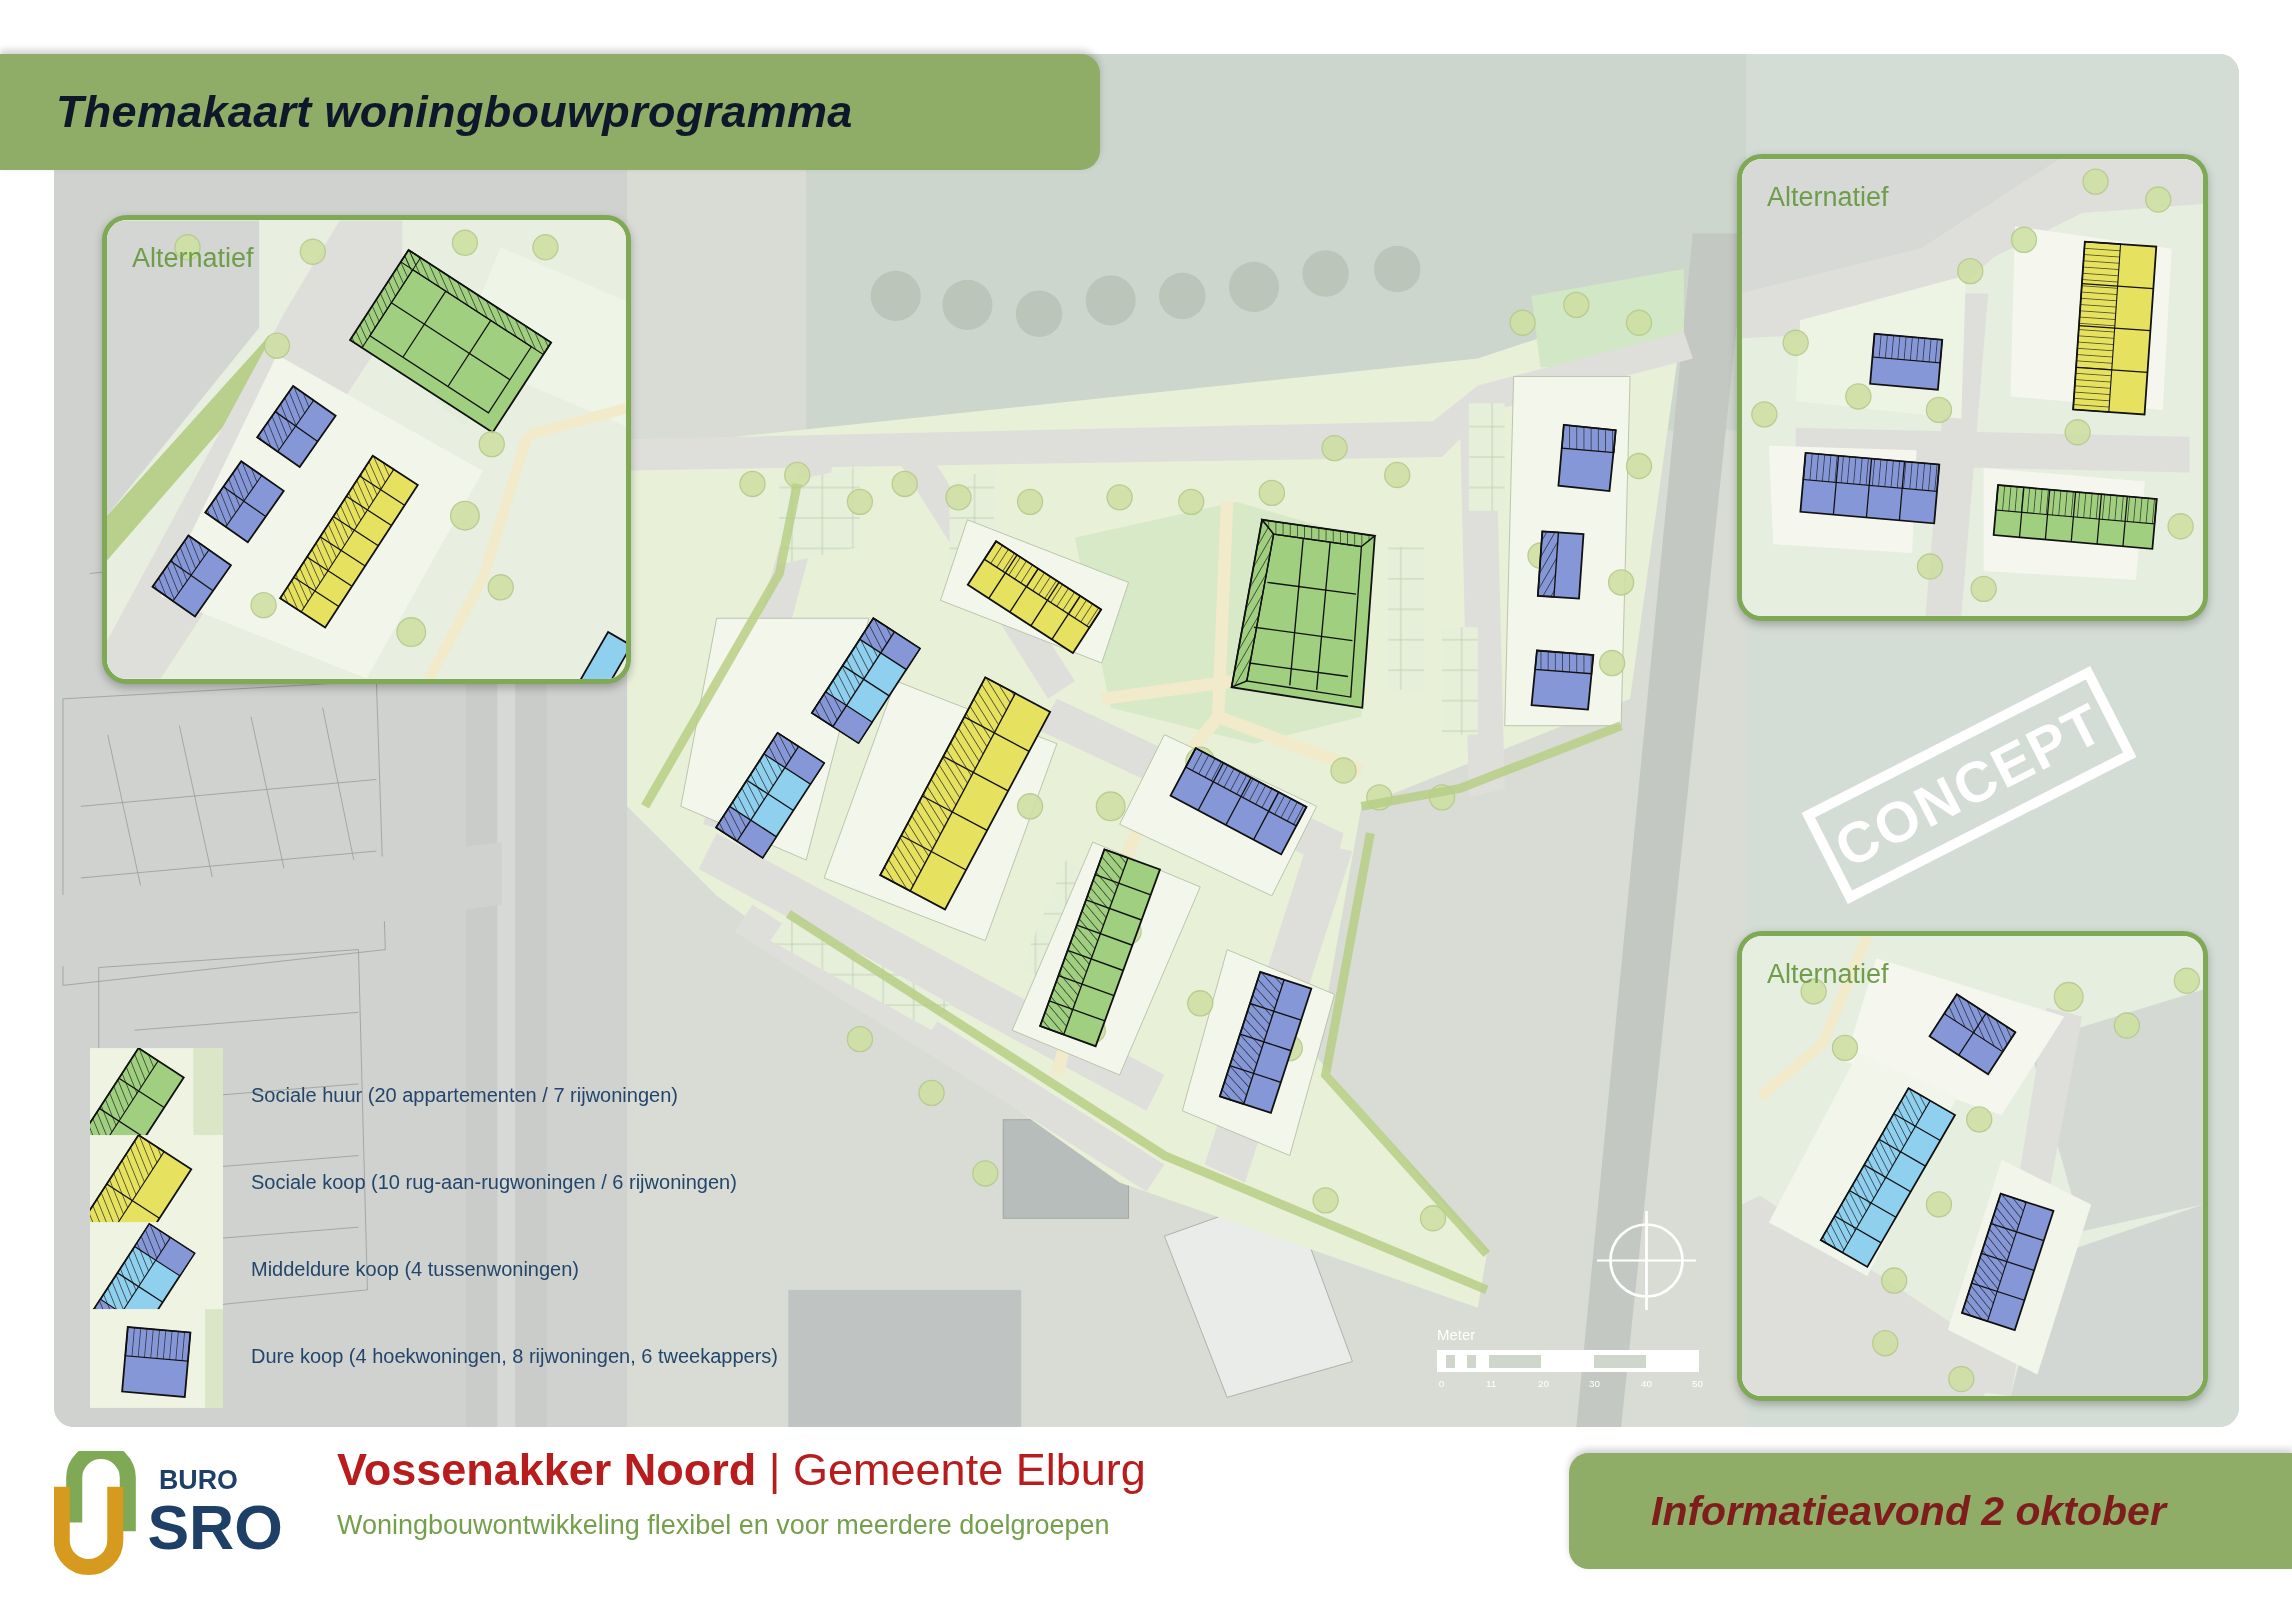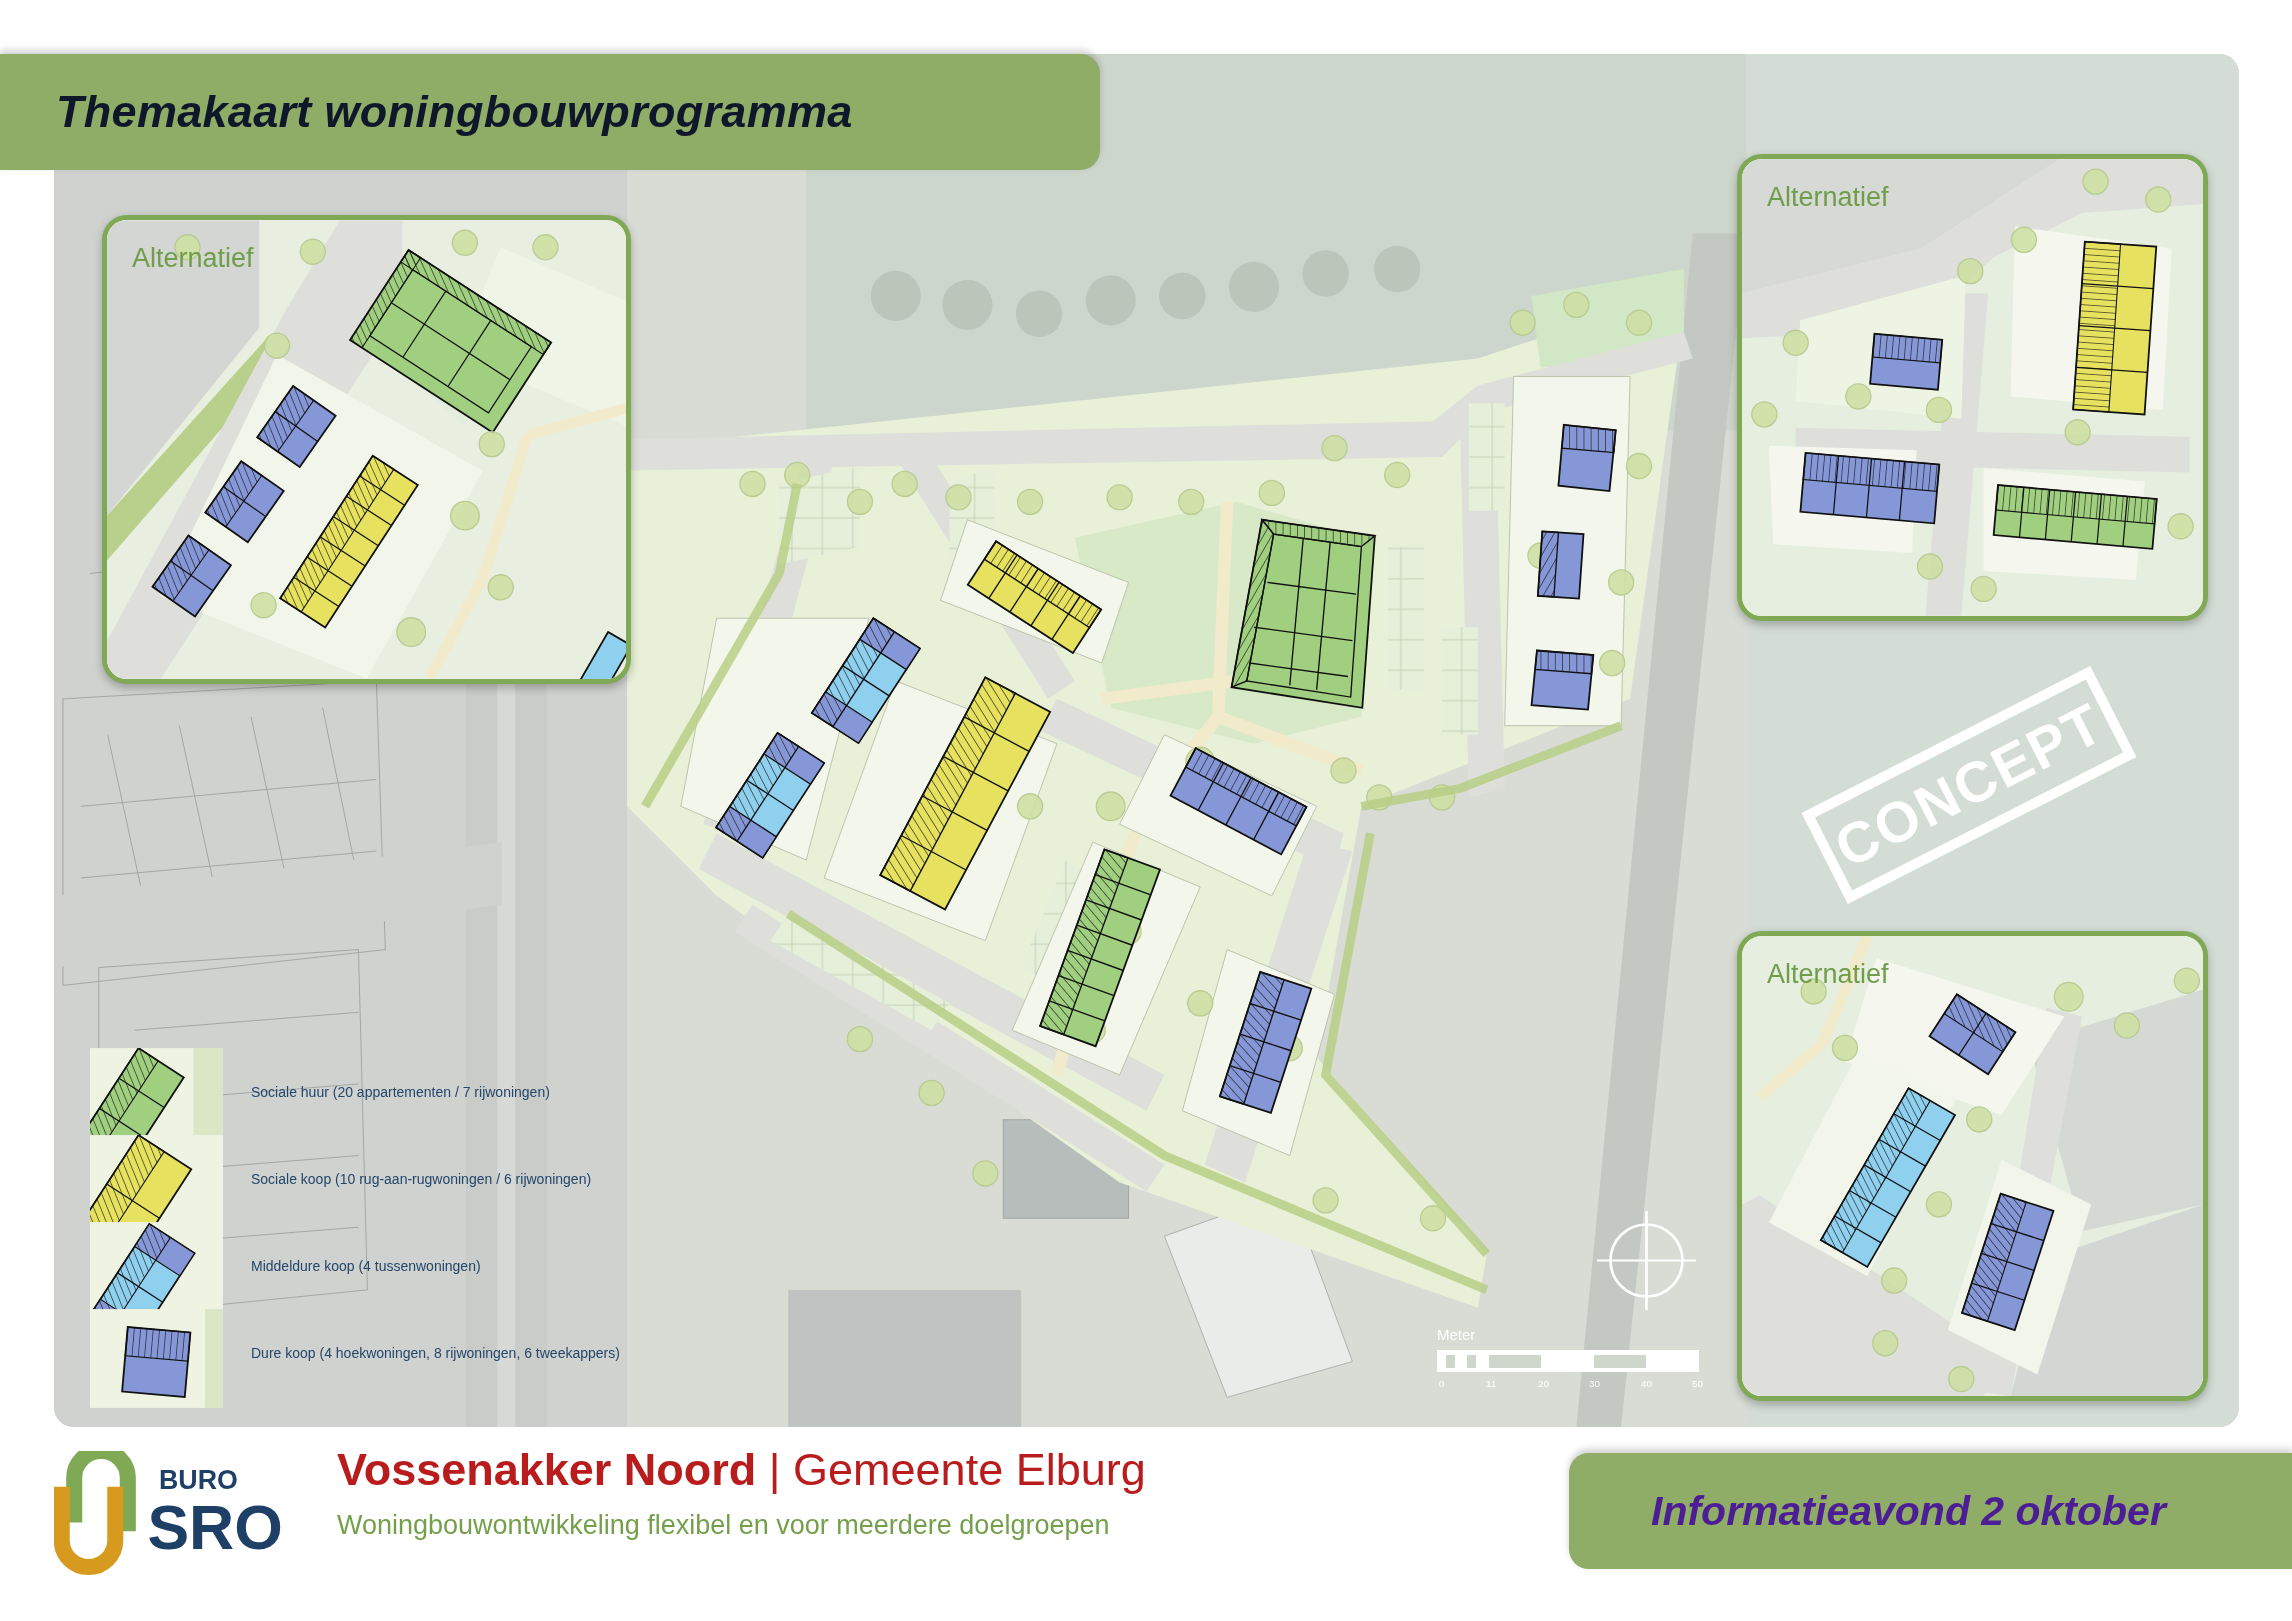--- a/index.html
+++ b/index.html
@@ -11,39 +11,39 @@
   .title-banner { position:absolute; left:0; top:54px; width:1100px; height:116px; background:#8fad66; border-radius:0 19.7px 19.7px 0; box-shadow:0 -3.6px 7.2px rgba(0,0,0,0.18); display:flex; align-items:center; }
   .title-banner span { color:#0f172a; font-weight:bold; font-style:italic; font-size:45px; margin-left:56px; letter-spacing:0.3px; }
 
   .inset { position:absolute; border:5.4px solid #7fa955; border-radius:25px; overflow:hidden; box-shadow:0 3.6px 9px rgba(0,0,0,0.25); background:#eef3e4; }
   .inset svg { position:absolute; left:0; top:0; }
   .inset-label { position:absolute; left:25px; top:23px; color:#6f9d4a; font-size:27px; }
 
   .legend { position:absolute; left:90px; top:1048px; }
   .legend-item { position:absolute; left:0; width:716px; height:99px; }
   .legend-swatch { position:absolute; left:0; top:0; width:133px; height:99px; overflow:hidden; }
-  .legend-label { position:absolute; left:161px; top:36px; color:#24466b; font-size:14px; white-space:nowrap; }
+  .legend-label { position:absolute; left:161px; top:36px; color:#24466b; font-size:20px; white-space:nowrap; }
 
   .concept { position:absolute; left:1807px; top:734px; width:304px; height:82px; border:10.7px solid #ffffff; transform:rotate(-27deg); display:flex; align-items:center; justify-content:center; }
   .concept span { color:#ffffff; font-weight:bold; font-size:57px; letter-spacing:1.8px; }
 
   .north { position:absolute; left:1597px; top:1211px; width:99px; height:99px; }
   .scalebar { position:absolute; left:1437px; top:1325px; width:269px; }
   .scalebar .lbl { color:#ffffff; font-size:15px; position:absolute; left:0; top:0; }
   .scalebar .bar { position:absolute; left:0; top:24px; width:262px; height:22.4px; background:#ffffff; }
   .scalebar .ticks { position:absolute; left:0; top:52px; width:269px; color:#ffffff; font-size:9.9px; }
   .scalebar .ticks span { position:absolute; }
 
   .footer-logo { position:absolute; left:54px; top:1451px; width:269px; height:125px; }
   .footer-title { position:absolute; left:337px; top:1444px; font-size:45px; color:#b91c1c; white-space:nowrap; }
   .footer-title .bold { font-weight:bold; }
   .footer-title .sep { margin:0 12.5px; }
   .footer-subtitle { position:absolute; left:337px; top:1510px; font-size:27px; color:#74a04c; white-space:nowrap; }
   .event-banner { position:absolute; left:1569px; top:1453px; width:724px; height:116px; background:#8fad66; border-radius:19.7px 0 0 19.7px; box-shadow:0 -3.6px 7.2px rgba(0,0,0,0.18); display:flex; align-items:center; }
-  .event-banner span { color:#4c1d95; font-weight:bold; font-style:italic; font-size:41px; margin-left:82px; }
+  .event-banner span { color:#7f1d1d; font-weight:bold; font-style:italic; font-size:41px; margin-left:82px; }
 </style>
 </head>
 <body>
 
 <div class="map-frame">
   <svg width="2185" height="1373" viewBox="60 60 2440 1533">
     <defs>
       <pattern id="hatch" width="8" height="8" patternUnits="userSpaceOnUse" patternTransform="rotate(0)">
         <line x1="0" y1="0" x2="0" y2="8" stroke="#1a1a1a" stroke-width="1.4"></line>
       </pattern>

